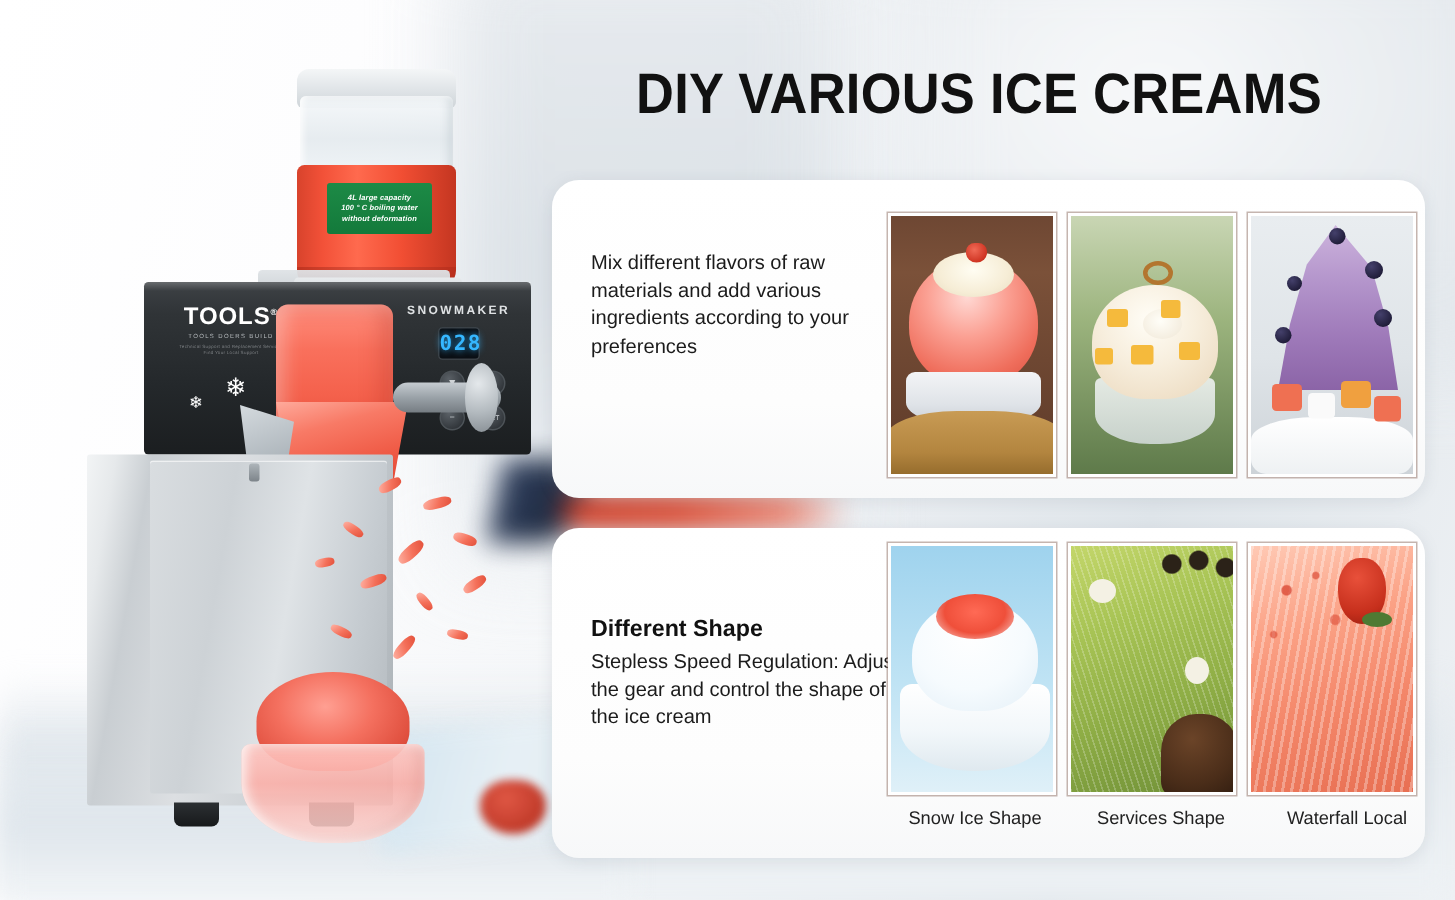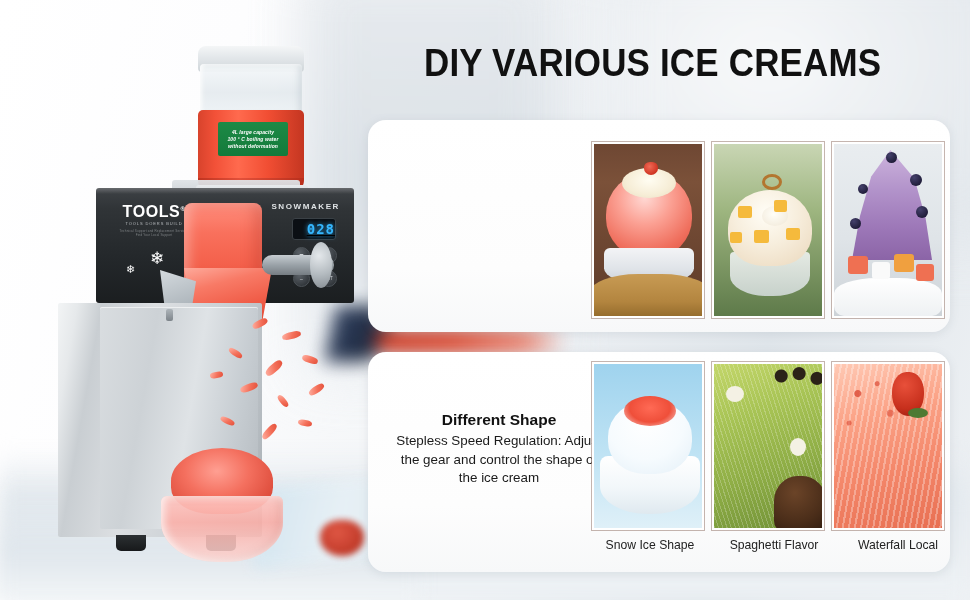--- a/index.html
+++ b/index.html
@@ -126,23 +126,23 @@
     color: #7e8285; font-size: 3px; letter-spacing: .2px; margin-top: 3px; line-height: 1.25;
   }
   .snowmaker {
     position: absolute; right: 14px; top: 14px;
     color: #dfe2e4; font-size: 8px; font-weight: 700; letter-spacing: 1.6px;
   }
   .display-panel {
     position: absolute; right: 6px; top: 30px; width: 66px; height: 80px;
   }
   .led {
-    position: absolute; left: 10px; top: 0; width: 44px; height: 22px;
+    position: absolute; left: 10px; top: 0; width: 28px; height: 22px;
     background: #0b0f14; border: 1px solid #3b4146; border-radius: 3px;
-    display: flex; align-items: center; justify-content: flex-end; text-decoration: underline;
+    display: flex; align-items: center; justify-content: flex-start;
   }
   .led span {
     color: #35b7ff; font-family: "DejaVu Sans Mono", monospace;
     font-size: 14px; font-weight: 700; letter-spacing: 1px;
     text-shadow: 0 0 5px rgba(53,183,255,.9);
   }
   .btn-round {
     position: absolute; width: 17px; height: 17px; border-radius: 50%;
     background: radial-gradient(circle at 35% 30%, #5a6066 0%, #3a3f44 60%, #24282c 100%);
     border: 1px solid #4d5358; color: #cfd3d6; font-size: 7px;
@@ -246,21 +246,21 @@
     position: absolute;
     background: linear-gradient(180deg, #ffffff 0%, #fdfdfd 70%, #f7f8f9 100%);
     border-radius: 18px;
     box-shadow: 0 2px 10px rgba(120,130,140,.16);
   }
   .card-top    { left: 368px; top: 120px; width: 582px; height: 212px; }
   .card-bottom { left: 368px; top: 352px; width: 582px; height: 220px; }
 
   .txt-block { position: absolute; left: 26px; }
   .txt-top    { top: 46px; width: 205px; }
-  .txt-bottom { top: 58px; width: 210px; text-align: center; }
+  .txt-bottom { top: 58px; width: 210px; }
   .txt-title {
     font-size: 15.5px; font-weight: 700; color: #111; margin-bottom: 2px; line-height: 1.3;
   }
   .txt-body {
     font-size: 13.4px; color: #1b1b1b; line-height: 1.38;
   }
 
   .photos { position: absolute; display: flex; gap: 8px; }
   .photos-top    { left: 592px; top: 142px; }
   .photos-bottom { left: 592px; top: 362px; }
@@ -519,20 +519,21 @@
     <div class="bowl-wrap">
       <div class="bowl-ice"></div>
       <div class="bowl-glass"></div>
     </div>
   </div>
 
   <div class="headline">DIY VARIOUS ICE CREAMS</div>
 
   <div class="card card-top">
     <div class="txt-block txt-top">
+      <div class="txt-body">Mix different flavors of raw materials and add various ingredients according to your preferences</div>
     </div>
   </div>
 
   <div class="photos photos-top">
     <div class="photo p-straw">
       <div class="dome"></div>
       <div class="cream"></div>
       <div class="berry"></div>
       <div class="bowl"></div>
       <div class="tray"></div>
@@ -584,17 +585,17 @@
     </div>
     <div class="photo p-water">
       <div class="speck"></div>
       <div class="berry"></div>
       <div class="leaf"></div>
     </div>
   </div>
 
   <div class="captions">
     <div class="caption">Snow Ice Shape</div>
-    <div class="caption">Spaghetti Flavor</div>
+    <div class="caption">Services Shape</div>
     <div class="caption">Waterfall Local</div>
   </div>
 
 </div>
 
 </body></html>

